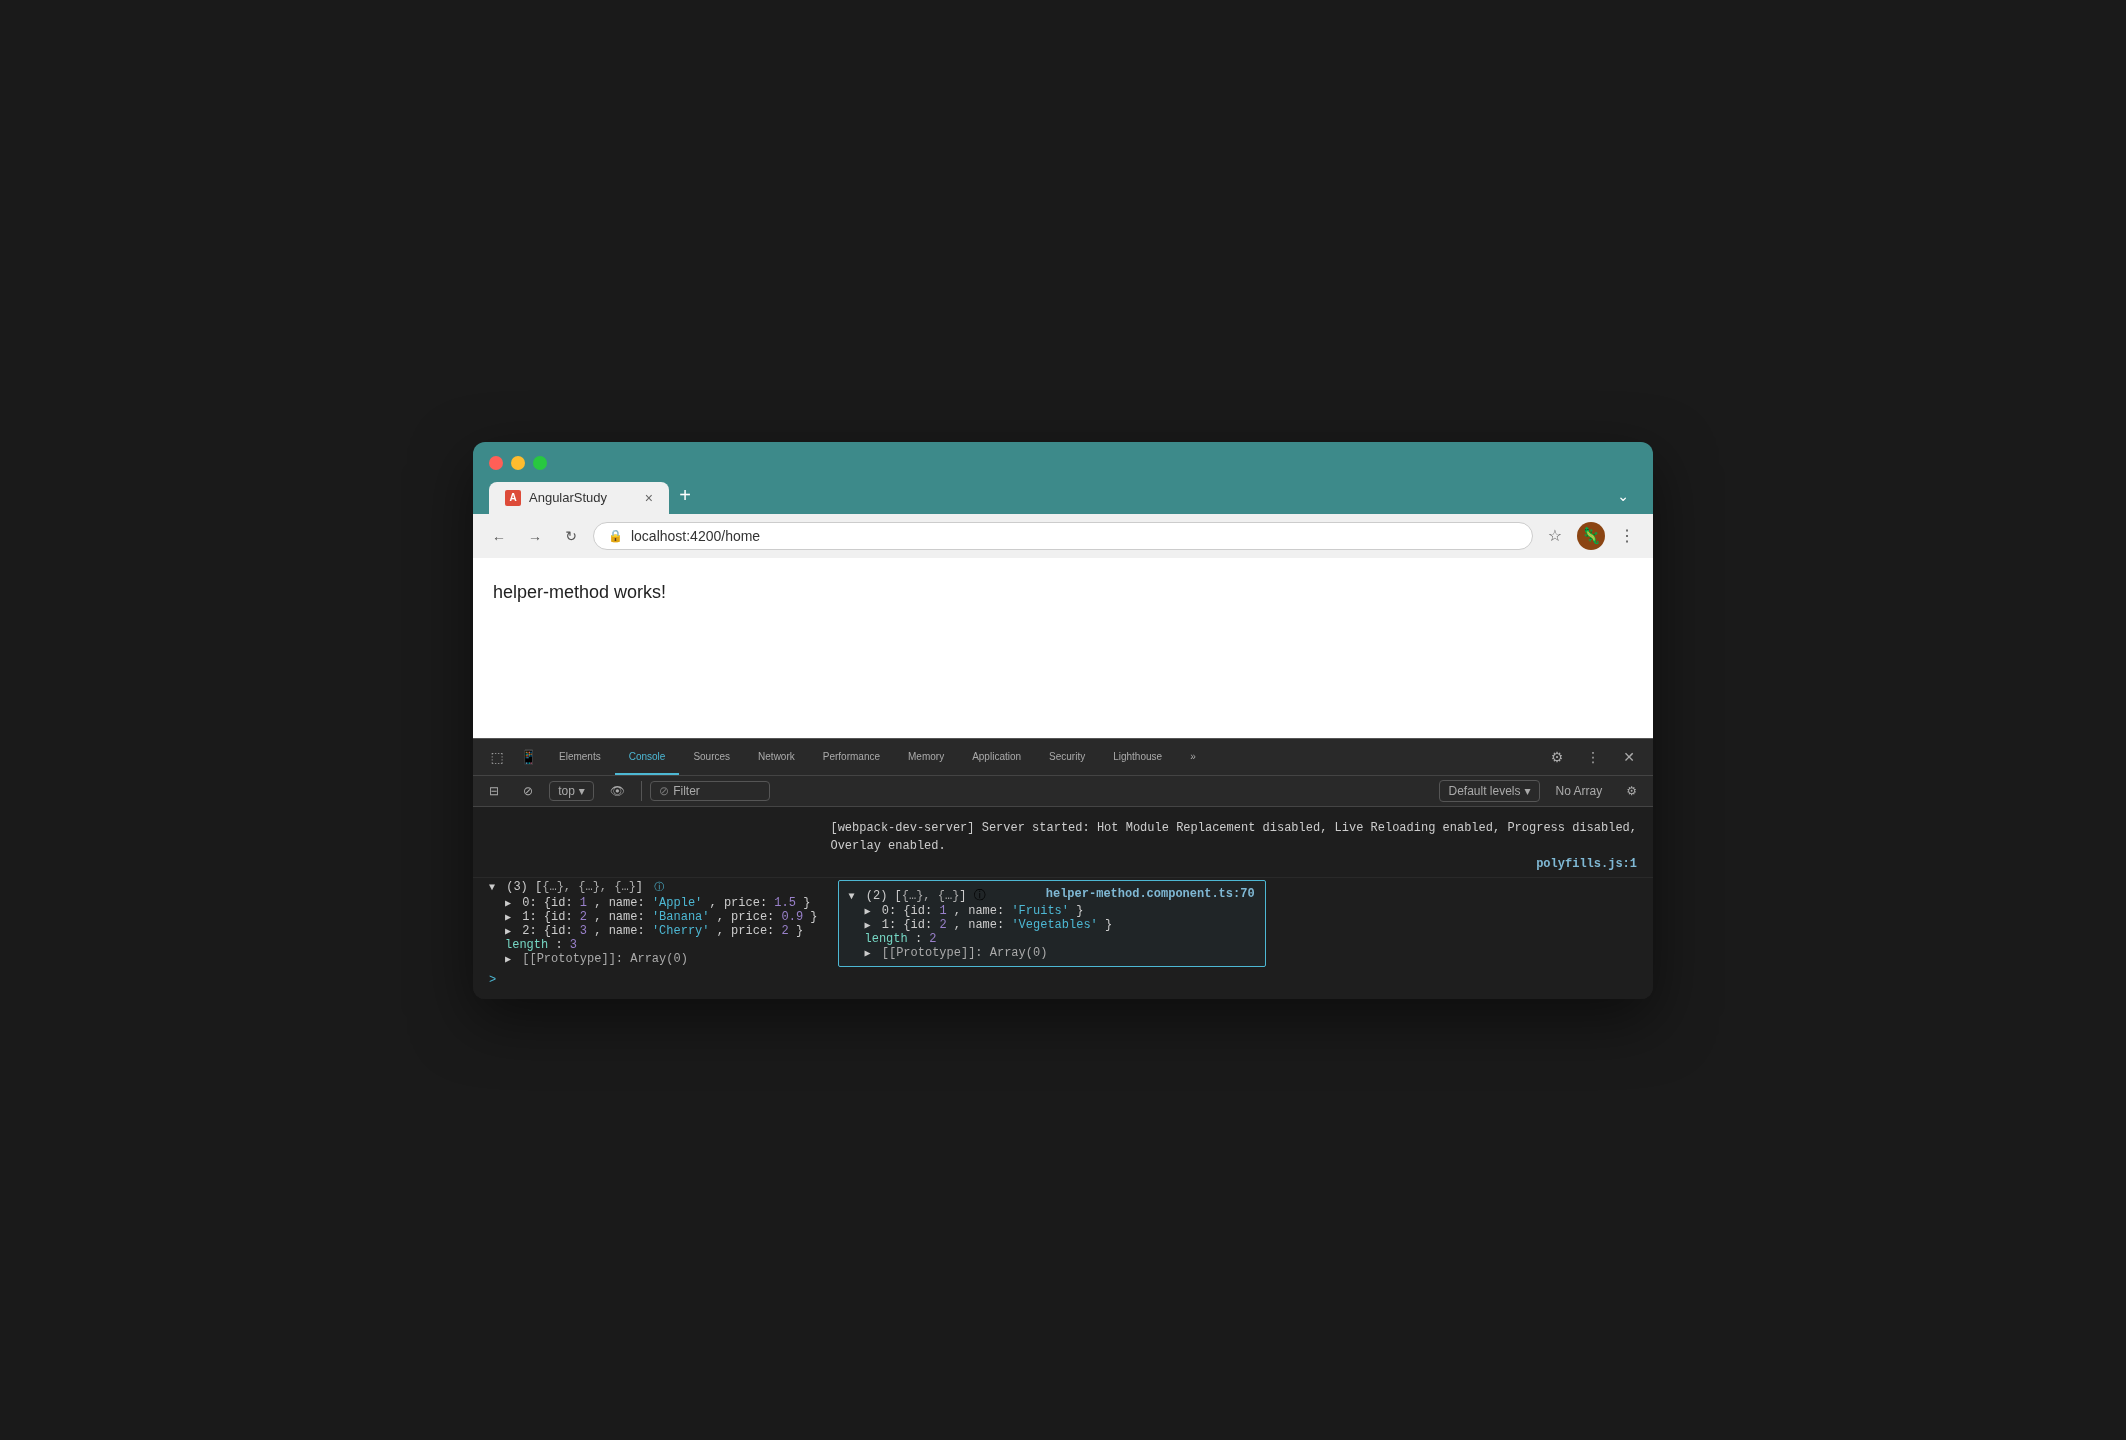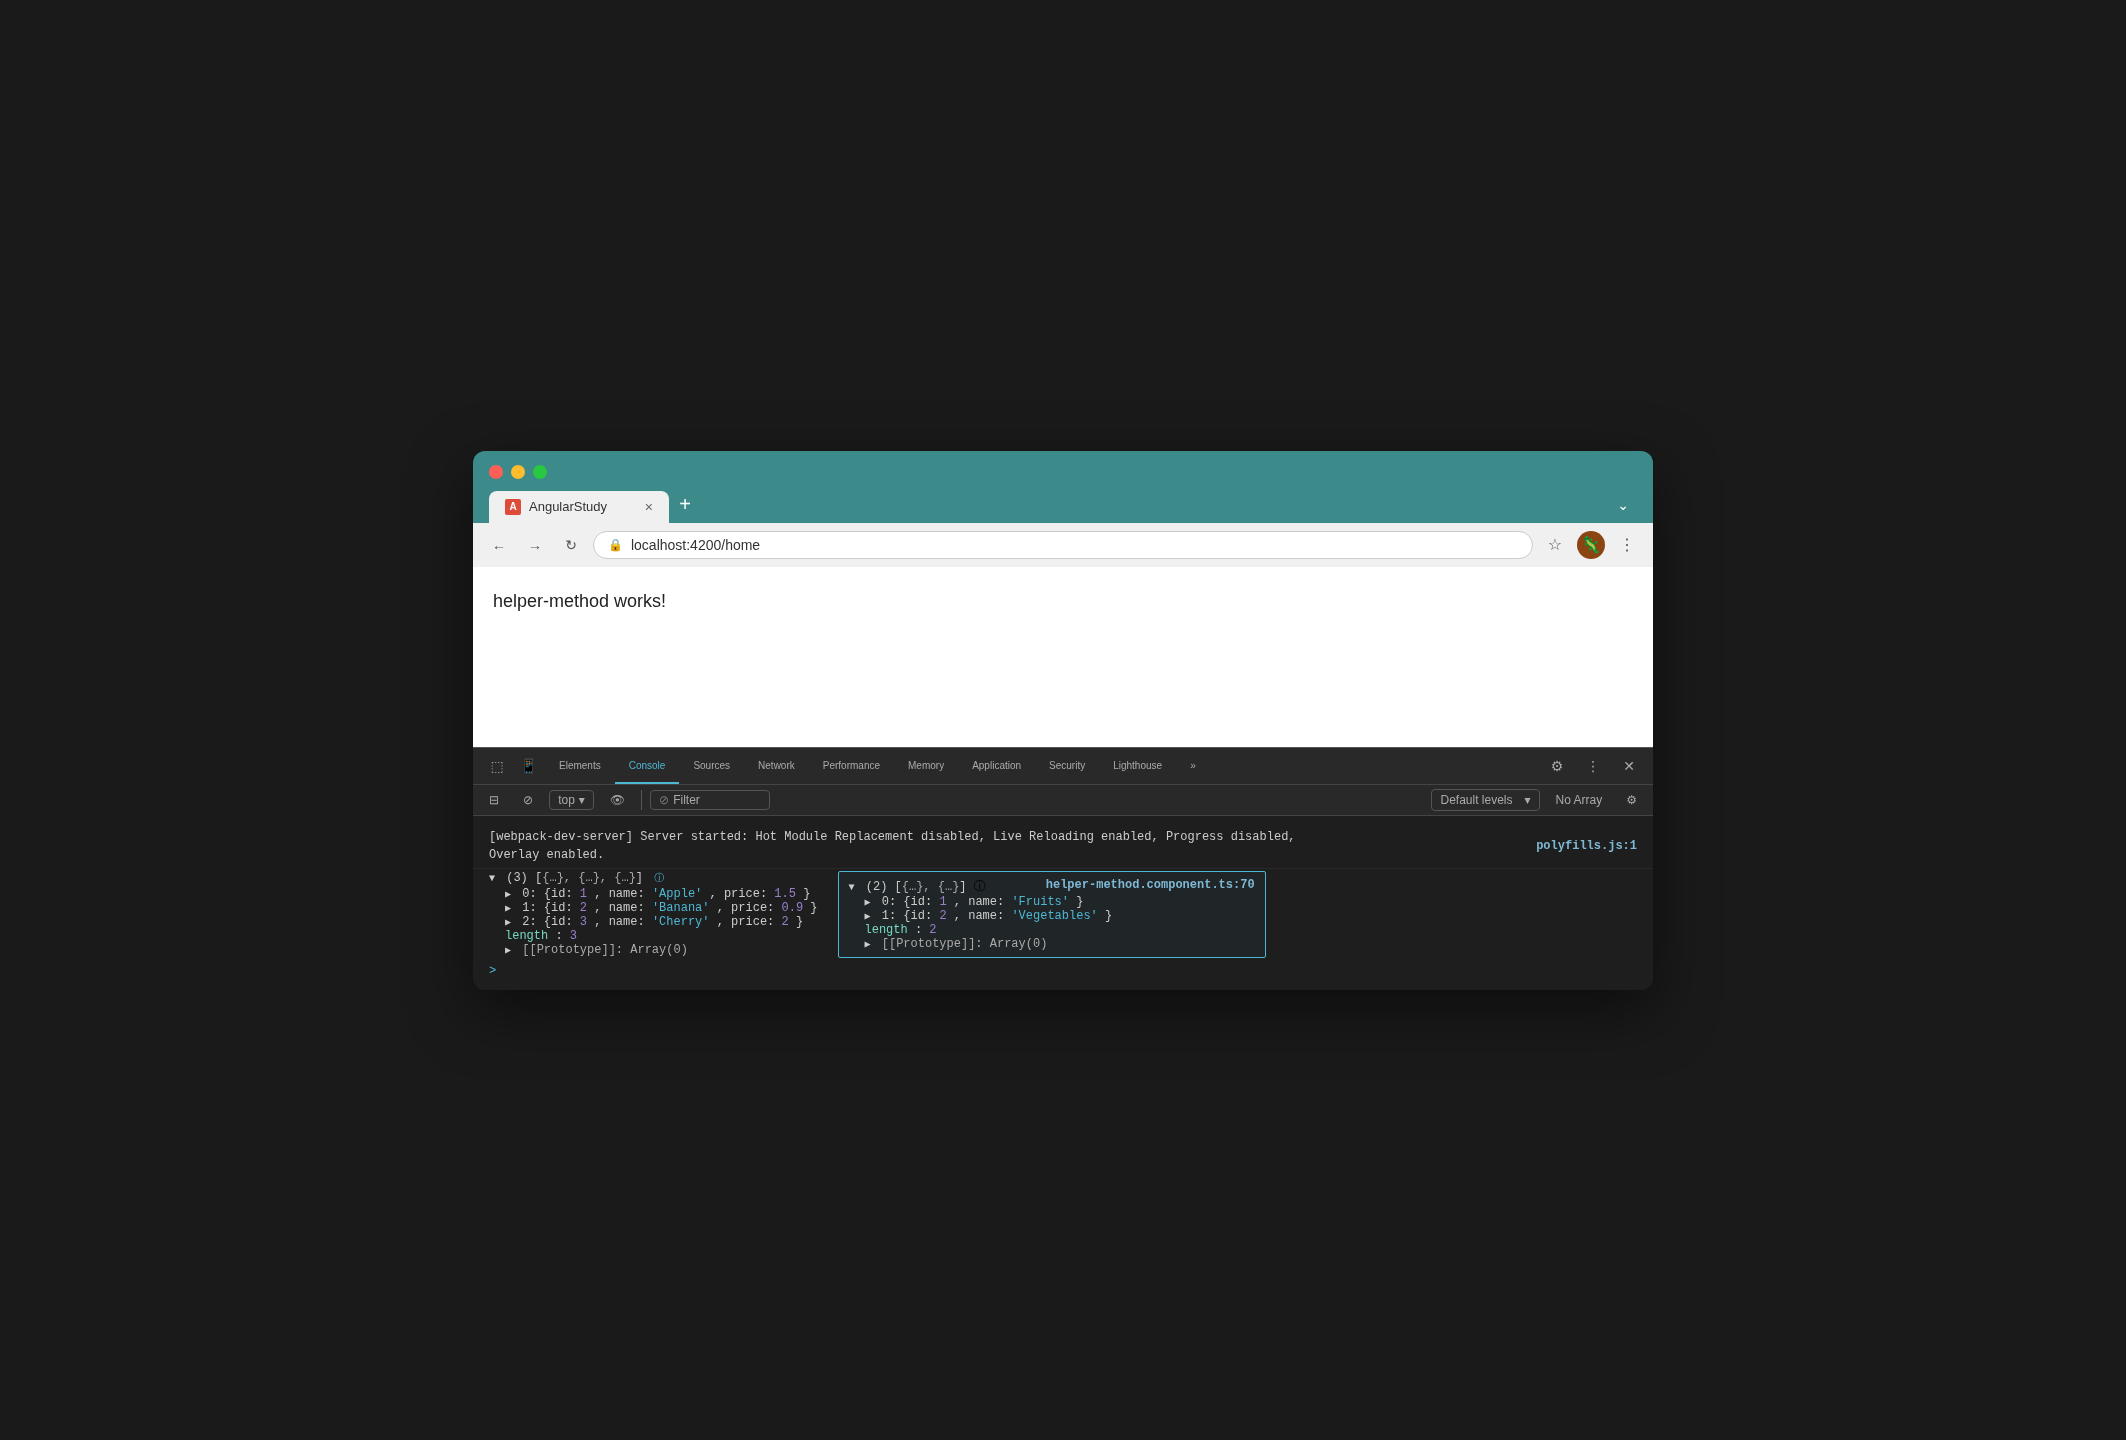--- a/index.html
+++ b/index.html
@@ -273,21 +273,21 @@
       font-size: 12px;
       gap: 4px;
       min-width: 120px;
     }
 
     .filter-spacer { flex: 1; }
 
     .levels-btn {
       display: flex;
       align-items: center;
-      gap: 12px;
+      gap: 4px;
       color: #aaa;
       font-size: 12px;
       cursor: pointer;
       padding: 3px 8px;
       border: 1px solid #555;
       border-radius: 4px;
     }
 
     .no-issues-btn {
       color: #aaa;
@@ -299,23 +299,24 @@
     .console-output {
       padding: 8px 0;
       font-family: 'Courier New', 'Consolas', monospace;
       font-size: 12px;
       background: #1e1e1e;
     }
 
     .console-message {
       display: flex;
       padding: 4px 16px;
-      align-items: center;
+      align-items: flex-end;
       border-bottom: 1px solid rgba(255,255,255,0.05);
       line-height: 1.5;
+      flex-direction: column;
     }
 
     .console-message-text {
       flex: 1;
       color: #ccc;
       white-space: pre-wrap;
     }
 
     .console-link {
       color: #7fb8d4;

